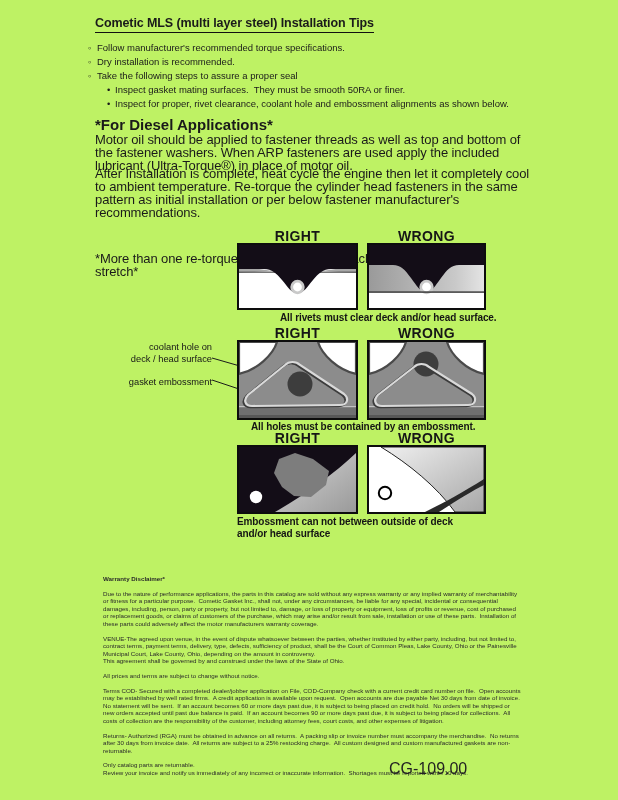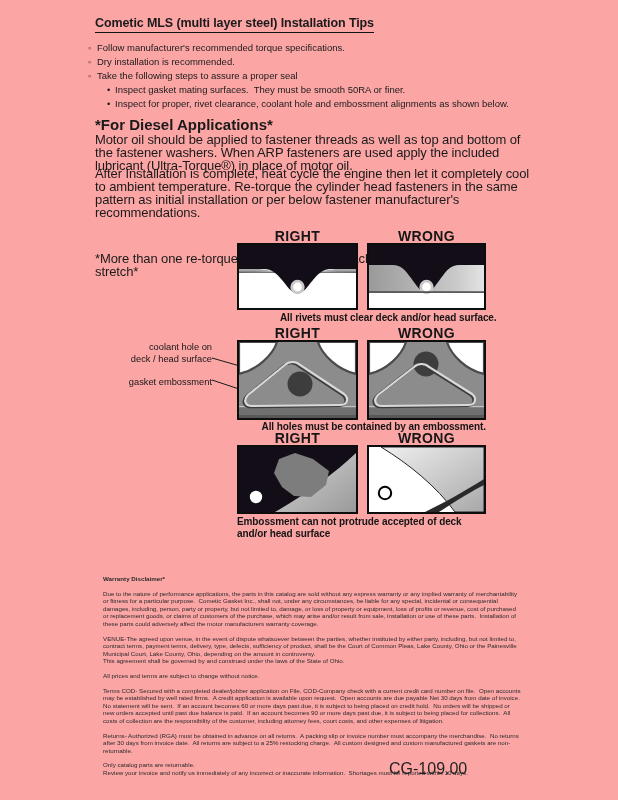--- a/index.html
+++ b/index.html
@@ -1,17 +1,17 @@
 <!DOCTYPE html>
 <html><head>
 <meta charset="utf-8">
 <style>
   html,body{margin:0;padding:0;background:#ffffff;}
   #page{
-    position:relative;width:618px;height:800px;background:#fca5a5;overflow:hidden;
+    position:relative;width:618px;height:800px;background:#bef264;overflow:hidden;
     font-family:"Liberation Sans","DejaVu Sans",sans-serif;color:#1a1a1a;
   }
   .abs{position:absolute;}
   .pre{white-space:pre-wrap;}
   
   .doc-title{left:95px;top:16px;font-size:12.5px;font-weight:bold;letter-spacing:-0.1px;
     border-bottom:1.6px solid #111;padding-bottom:2px;}
   
   .bullets{left:88px;top:41px;width:460px;font-size:9.5px;line-height:14px;}
   .b1{position:relative;padding-left:9px;}
@@ -118,21 +118,21 @@
       <path d="M0,0 H37 C33,13 18,28 0,32 Z" fill="#ffffff" stroke="#4a4a4a" stroke-width="2.2"></path>
       <path d="M115,0 H78 C82,13 97,28 115,32 Z" fill="#ffffff" stroke="#4a4a4a" stroke-width="2.2"></path>
       <rect x="0" y="64" width="115" height="1.4" fill="#c2c2c2"></rect>
       <rect x="0" y="65.4" width="115" height="10.6" fill="#707070"></rect>
       <rect x="0" y="73" width="115" height="3" fill="#585858"></rect>
       <circle cx="57" cy="22" r="12.5" fill="#3d3d3d"></circle>
       <path d="M13,64 C6,64 4,58 9,53 L45,25 C49,21 56,21 60,25 L103,52 C108,56 107,63 99,63 Z" fill="none" stroke="#3c3c3c" stroke-width="2.4" transform="translate(-1.5,1)"></path>
       <path d="M13,64 C6,64 4,58 9,53 L45,25 C49,21 56,21 60,25 L103,52 C108,56 107,63 99,63 Z" fill="none" stroke="#d9d9d9" stroke-width="2.2"></path>
     </svg>
   </div>
-  <div class="abs cap pre" style="left:237px;top:421px;width:249px;text-align:right;">All holes must be contained by an embossment.</div>
+  <div class="abs cap pre" style="left:251px;top:421px;width:249px;text-align:left;">All holes must be contained by an embossment.</div>
 
   <div class="abs rw-label" style="left:237px;top:430px;width:121px;">RIGHT</div>
   <div class="abs rw-label" style="left:367px;top:430px;width:119px;">WRONG</div>
 
   <div class="abs dbox" style="left:237px;top:445px;width:121px;height:69px;">
     <svg width="117" height="65" viewBox="0 0 117 65">
       <defs>
         <linearGradient id="bandGrad1" x1="0" y1="0" x2="1" y2="1">
           <stop offset="0" stop-color="#d6d6d6"></stop>
             <stop offset="1" stop-color="#9a9a9a"></stop>
@@ -152,21 +152,21 @@
             <stop offset="1" stop-color="#a8a8a8"></stop>
         </linearGradient>
       </defs>
       <rect x="0" y="0" width="115" height="65" fill="#ffffff"></rect>
       <path d="M12,0 H115 V65 H86 C68,40 40,17 12,0 Z" fill="url(#bandGrad2)" stroke="#222" stroke-width="1"></path>
       <path d="M115,32 C93,46 74,56 56,65 L70,65 C87,54 103,44 115,38 Z" fill="#2a2a2a"></path>
       <circle cx="16" cy="46" r="6.2" fill="#ffffff" stroke="#000" stroke-width="2"></circle>
     </svg>
   </div>
   <div class="abs cap" style="left:237px;top:516px;width:260px;">
-    <div class="pre">Embossment can not protrude accepted of deck</div>
+    <div class="pre">Embossment can not between outside of deck</div>
     <div class="pre">and/or head surface</div>
   </div>
 
   <div class="abs legal">
     <div class="lh pre">Warranty Disclaimer*</div>
     <p class="pre">Due to the nature of performance applications, the parts in this catalog are sold without any express warranty or any implied warranty of merchantability or fitness for a particular purpose.  Cometic Gasket Inc., shall not, under any circumstances, be liable for any special, incidental or consequential damages, including, person, party or property, but not limited to, damage, or loss of property or equipment, loss of profits or revenue, cost of purchased or replacement goods, or claims of customers of the purchase, which may arise and/or result from sale, installation or use of these parts.  Installation of these parts could adversely affect the motor manufacturers warranty coverage.</p>
     <p class="pre tight">VENUE-The agreed upon venue, in the event of dispute whatsoever between the parties, whether instituted by either party, including, but not limited to, contract terms, payment terms, delivery, type, defects, sufficiency of product, shall be the Court of Common Pleas, Lake County, Ohio or the Painesville Municipal Court, Lake County, Ohio, depending on the amount in controversy.</p>
     <p class="pre">This agreement shall be governed by and construed under the laws of the State of Ohio.</p>
     <p class="pre">All prices and terms are subject to change without notice.</p>
     <p class="pre">Terms COD- Secured with a completed dealer/jobber application on File, COD-Company check with a current credit card number on file.  Open accounts may be established by well rated firms.  A credit application is available upon request.  Open accounts are due payable Net 30 days from date of invoice.  No statement will be sent.  If an account becomes 60 or more days past due, it is subject to being placed on credit hold.  No orders will be shipped or new orders accepted until past due balance is paid.  If an account becomes 90 or more days past due, it is subject to being placed for collections.  All costs of collection are the responsibility of the customer, including attorney fees, court costs, and other expenses of litigation.</p>

